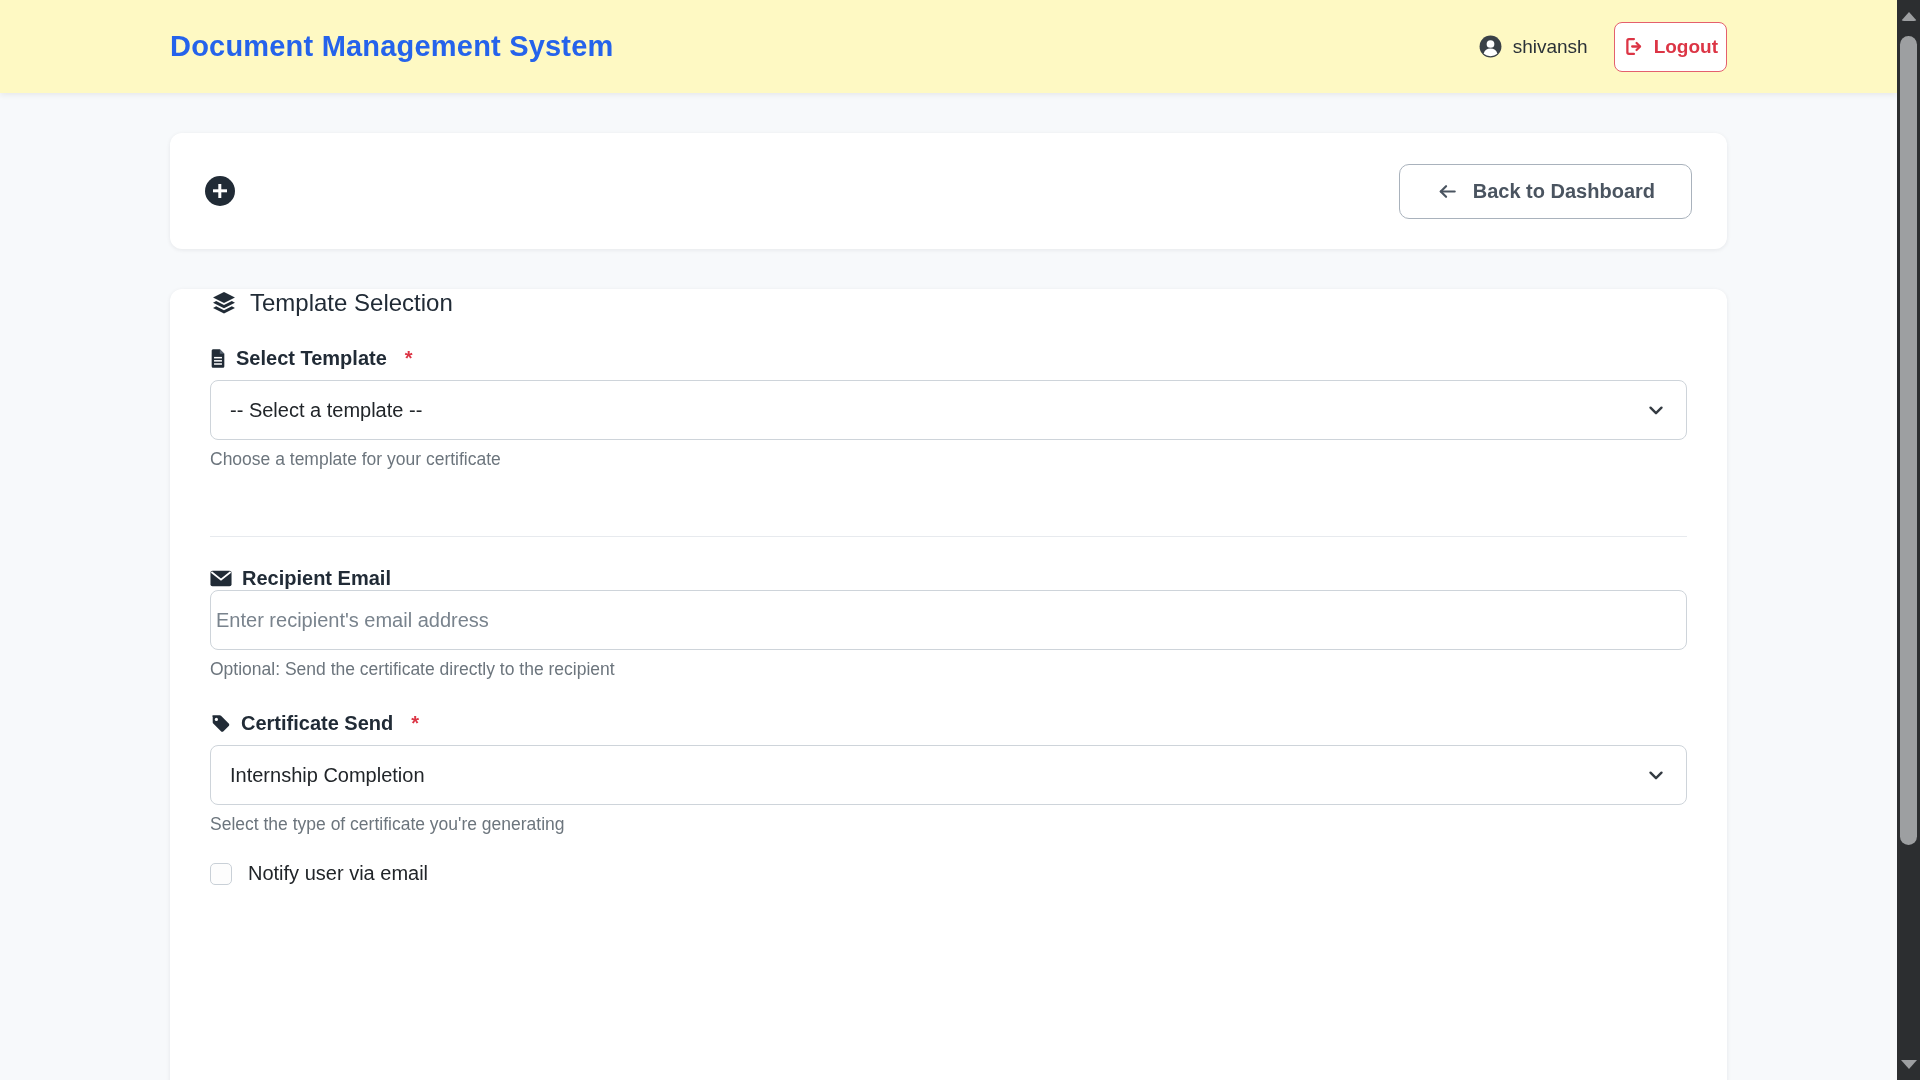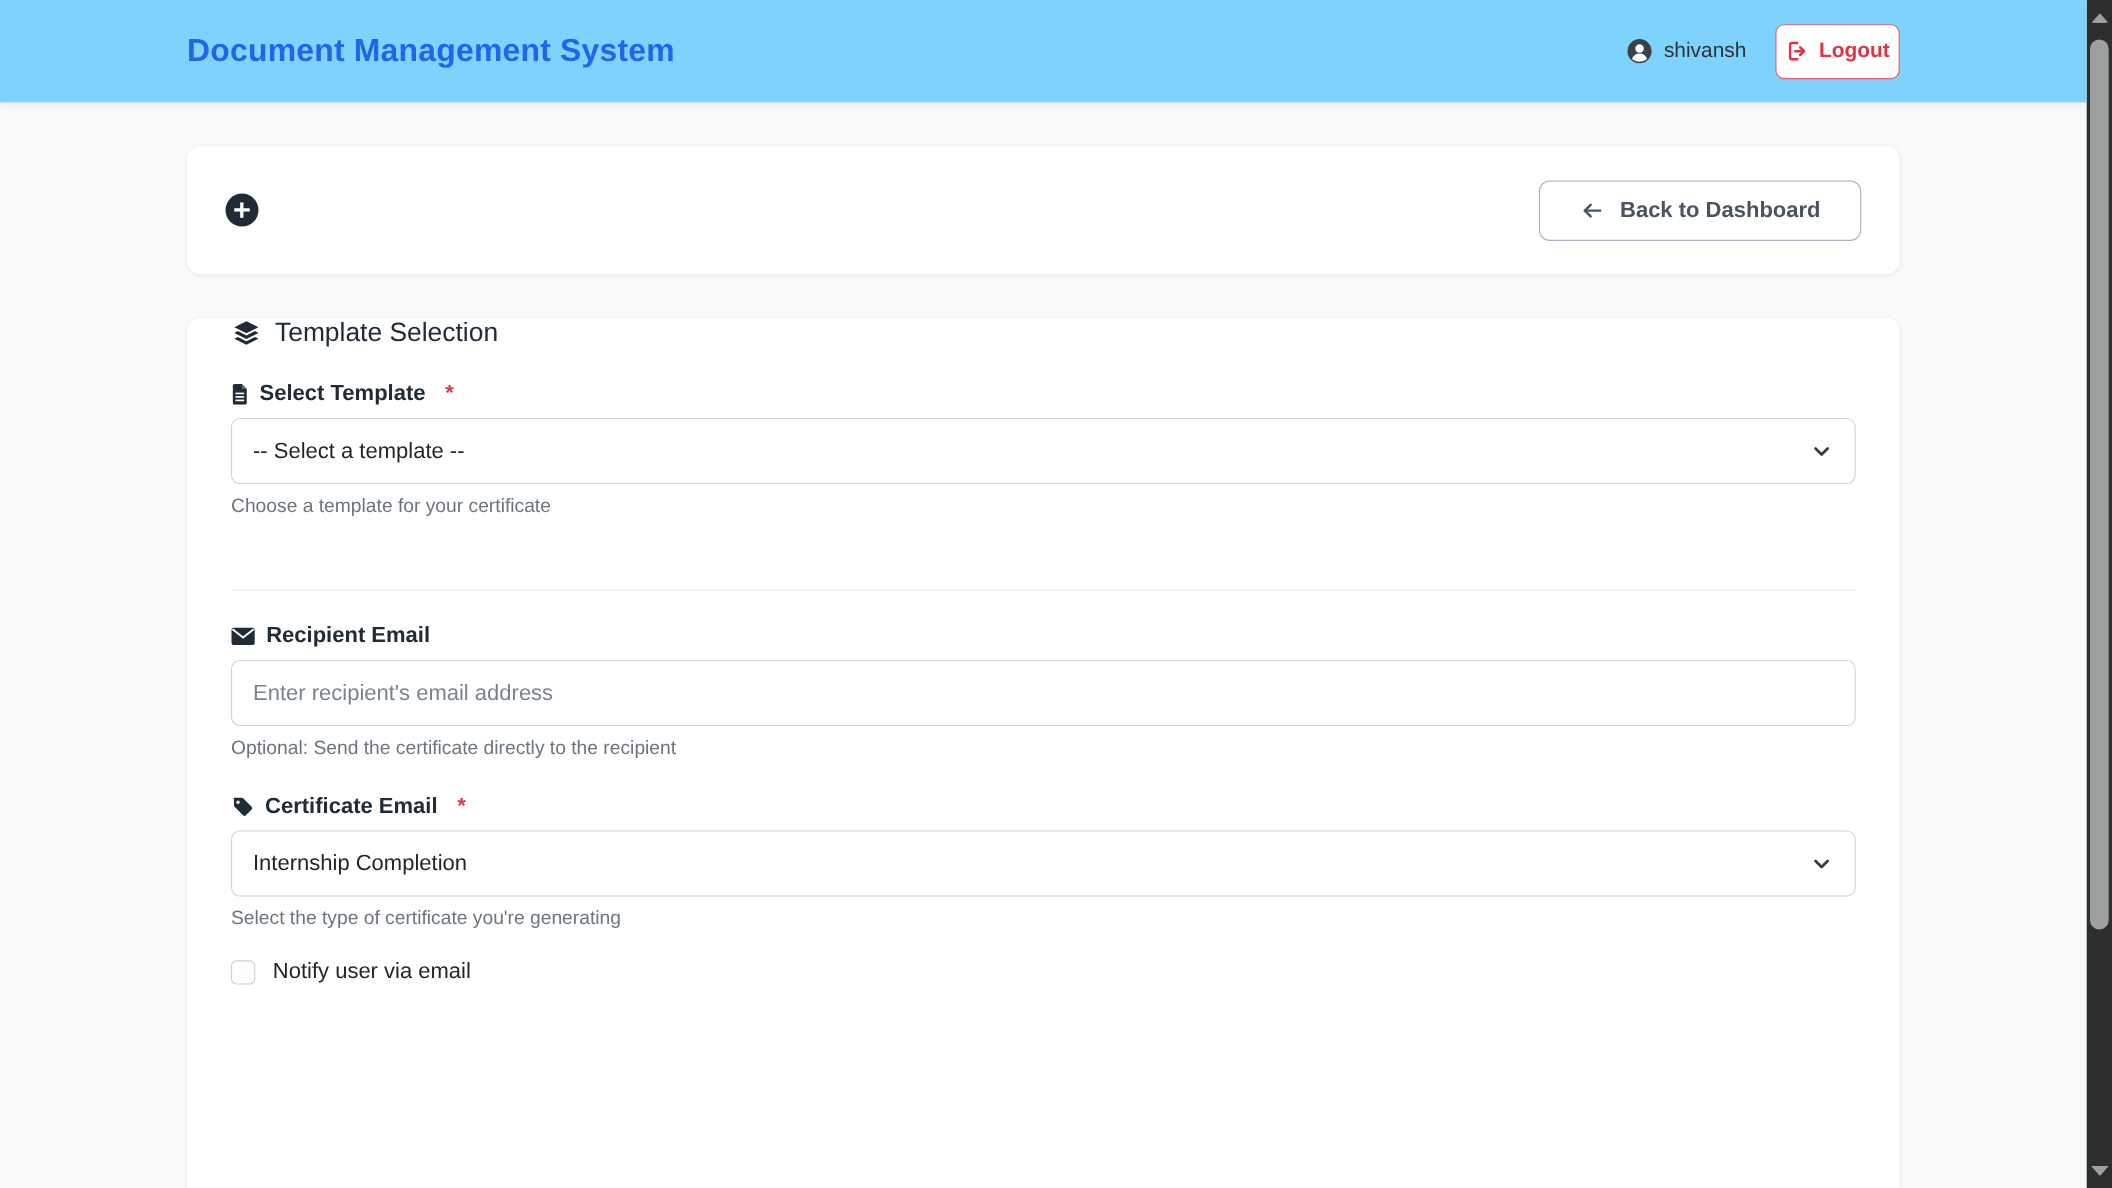--- a/index.html
+++ b/index.html
@@ -14,21 +14,21 @@
   .viewport {
     position: absolute;
     left: 0; top: 0;
     width: 1897px;
     height: 1080px;
     overflow: hidden;
   }
   
   .navbar {
     height: 93px;
-    background: #7dd3fc;
+    background: #fef9c3;
     box-shadow: 0 2px 6px rgba(0,0,0,.07);
     position: relative;
     z-index: 5;
   }
   .container {
     width: 1557px;
     margin: 0 auto;
     height: 100%;
   }
   .navbar .container {
@@ -189,26 +189,25 @@
     color: #343b42;
     display: flex;
   }
   input.form-input {
     width: 100%;
     height: 60px;
     box-sizing: border-box;
     font-size: 20px;
     font-family: inherit;
     color: #212529;
-    padding: 0 19px;
+    padding: 0 5px;
     border: 1px solid #ced4da;
     border-radius: 8px;
     background: #fff;
     outline: none;
-    margin-top: 10px;
   }
   input.form-input::placeholder { color: #79838d; }
   .helper {
     margin-top: 9px;
     font-size: 17.5px;
     color: #6c757d;
   }
   .divider {
     border: none;
     border-top: 1px solid #e7eaee;
@@ -405,21 +404,21 @@
       <input class="form-input" type="text" placeholder="Enter recipient's email address" style="">
       <div class="helper">Optional: Send the certificate directly to the recipient</div>
 
       <div class="field-label fl-mt2">
         <span class="icn">
           <svg width="21" height="21" viewBox="0 0 24 24" fill="#212b36">
             <path d="M2.5 3.9c0-.8.6-1.4 1.4-1.4h7.2c.6 0 1.1.2 1.5.6l8.8 8.8c.8.8.8 2.1 0 2.9l-6 6c-.8.8-2.1.8-2.9 0l-8.8-8.8a2.1 2.1 0 0 1-.6-1.5V3.9z"></path>
             <circle cx="7.3" cy="7.3" r="1.8" fill="#ffffff"></circle>
           </svg>
         </span>
-        <span>Certificate Email</span>
+        <span>Certificate Send</span>
         <span class="req">*</span>
       </div>
 
       <div class="select-wrap">
         <select class="form-select">
           <option>Internship Completion</option>
         </select>
         <span class="chev">
           <svg width="22" height="22" viewBox="0 0 24 24" fill="none" stroke="#343b42" stroke-width="2.6" stroke-linecap="round" stroke-linejoin="round">
             <path d="m6 9.5 6 6 6-6"></path>

